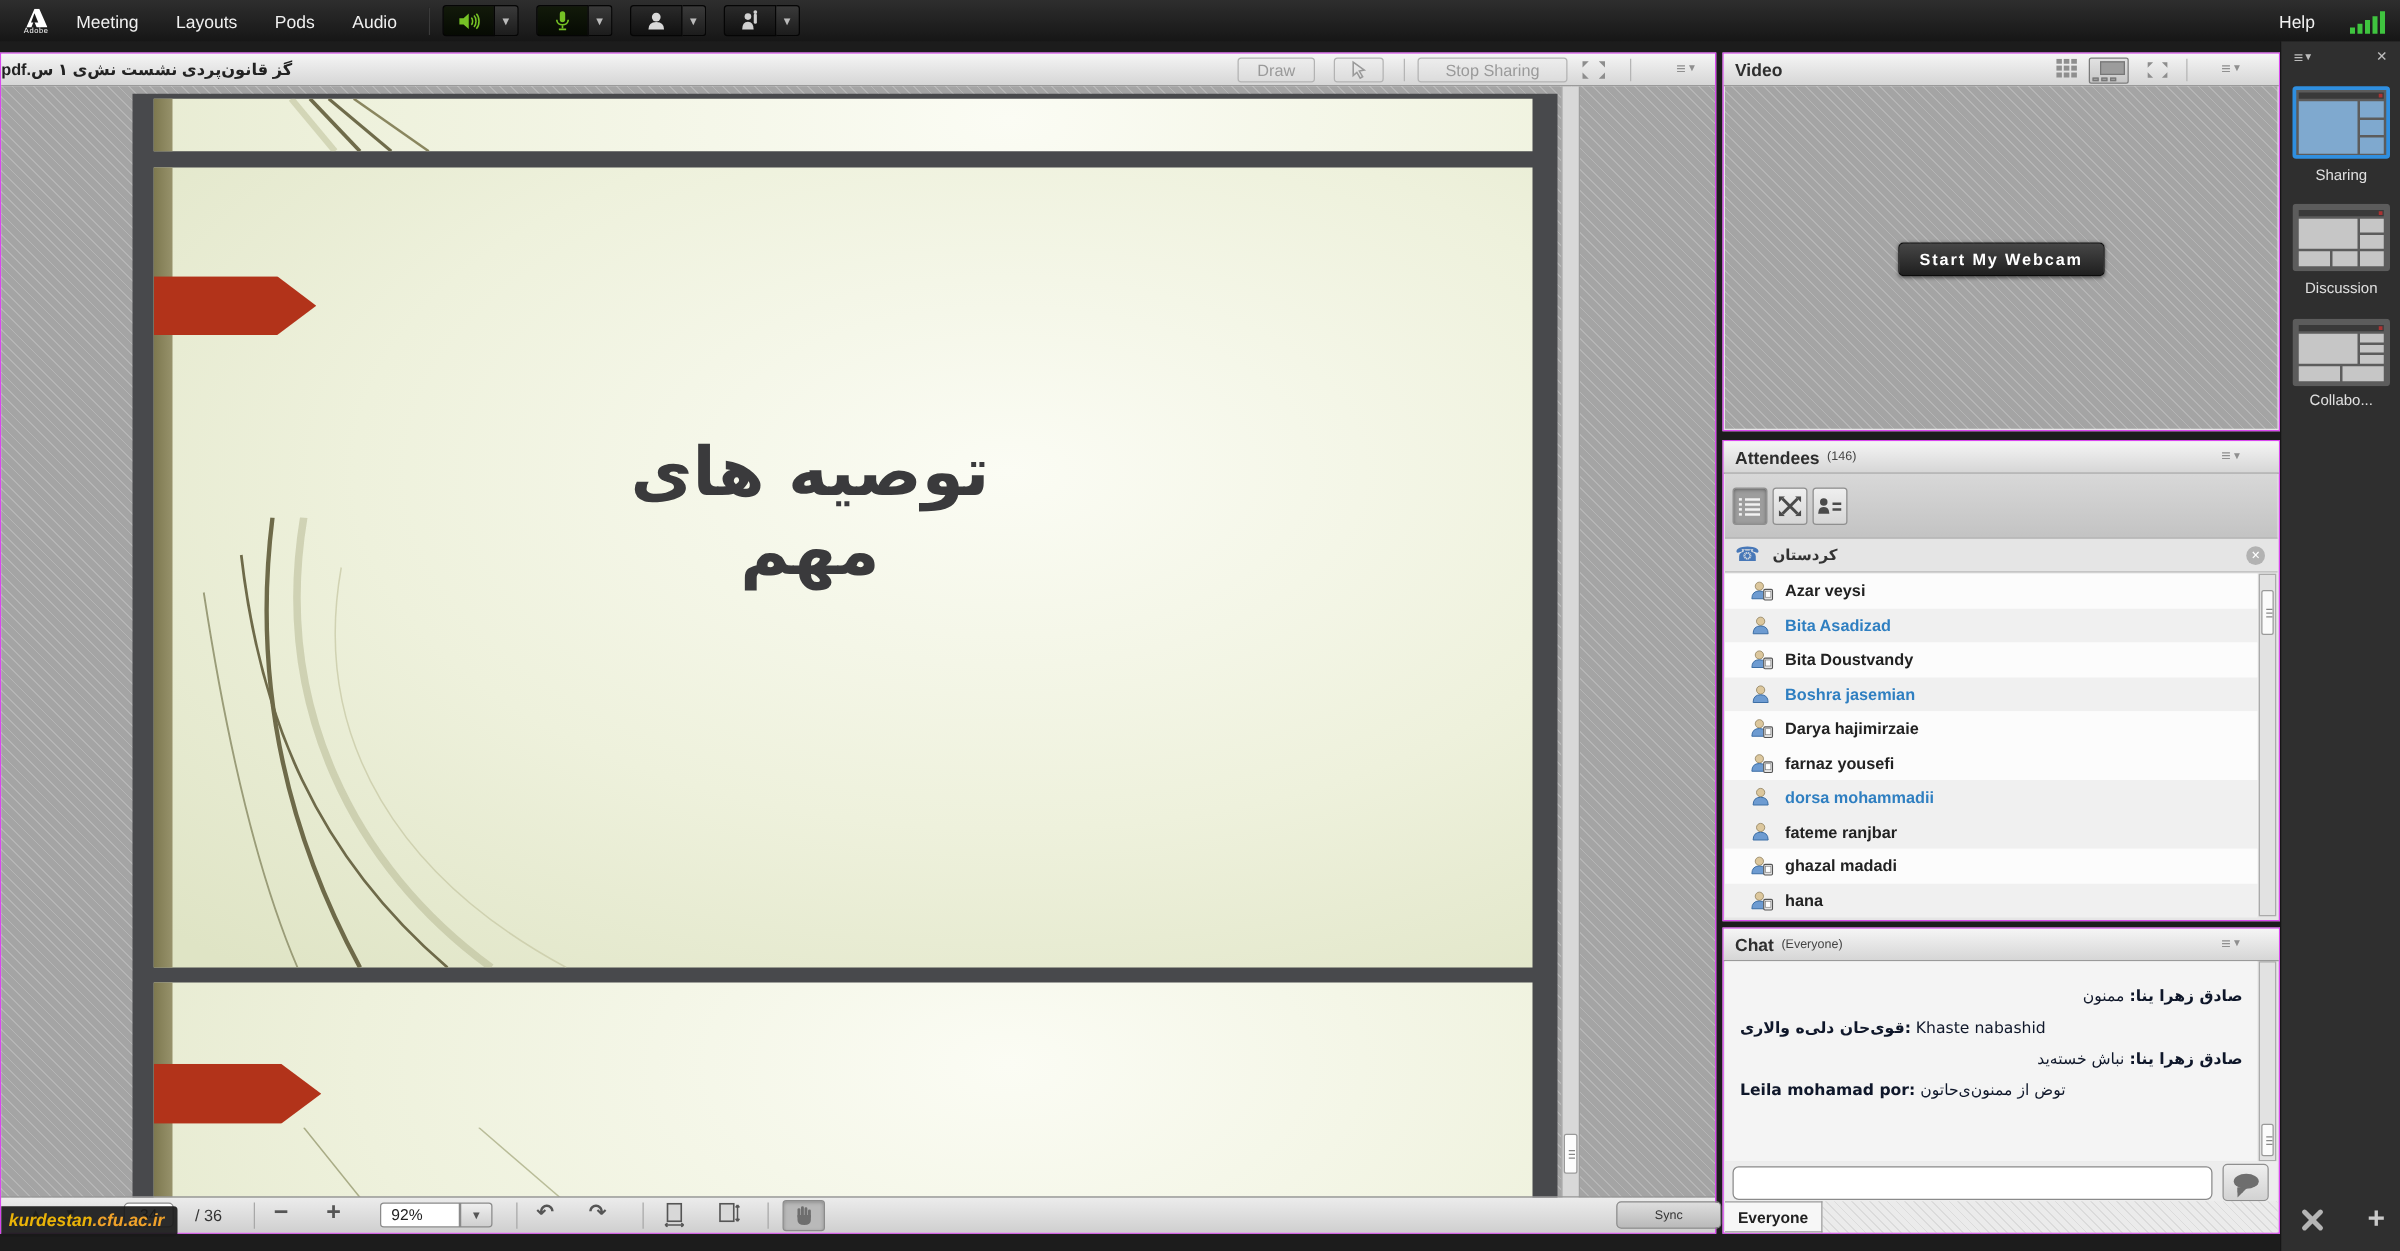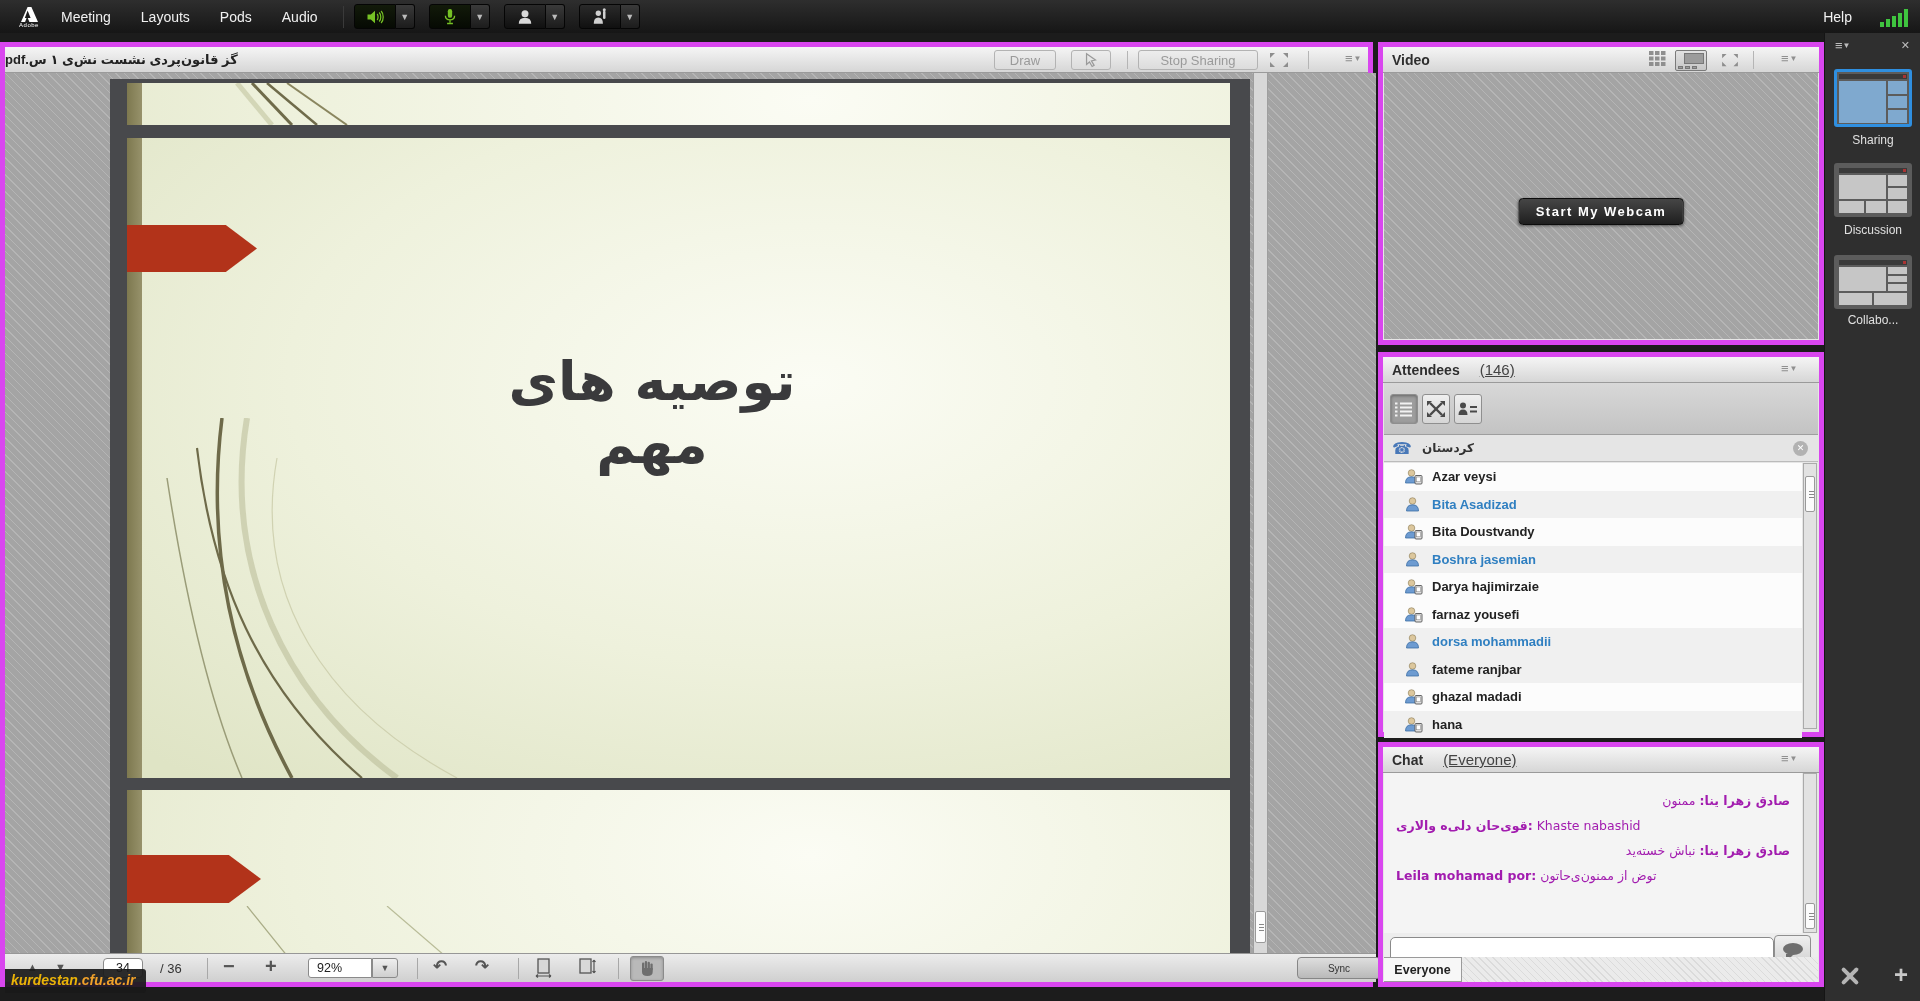--- a/index.html
+++ b/index.html
@@ -24,25 +24,25 @@
   .tbtn.lit { background:linear-gradient(#121a0a,#060a03); }
   .tarrow { width:19px; height:25px; background:linear-gradient(#3a3a3a,#1c1c1c); border:1px solid #050505;
             border-left:none; border-radius:0 3px 3px 0; color:#bbb; font-size:9px;
             display:flex; align-items:center; justify-content:center; }
   .mb-right { position:absolute; right:0; top:0; height:33px; display:flex; align-items:center; }
   .help { font-size:14px; color:#f2f2f2; margin-right:28px; }
   .sigbars { display:flex; align-items:flex-end; gap:2px; margin-right:12px; height:20px; }
   .sigbars i { display:block; width:4px; background:#3fc43f; }
 
   
-  .pod { position:absolute; background:#e6e6e6; border:5px solid #d946ef; }
+  .pod { position:absolute; background:#e6e6e6; border:1px solid #d946ef; }
   .pod-head { position:relative; height:26px; background:linear-gradient(#f5f5f5,#d6d6d6);
               border-bottom:1px solid #9a9a9a; display:flex; align-items:center; }
   .pod-title { font-size:14px; font-weight:bold; color:#2e2e2e; margin-left:9px; }
-  .pod-sub { font-size:15px; color:#444; margin-left:20px;text-decoration:underline; }
+  .pod-sub { font-size:10px; color:#444; margin-left:6px; }
   .pod-menu { position:absolute; font-size:13px; color:#8f8f8f; letter-spacing:1px; top:4px; }
   .pod-menu b { font-size:8px; vertical-align:2px; }
 
   
   .share-pod { left:0; top:42px; width:1373px; height:945px; }
   .share-title { direction:rtl; font-size:13px; font-weight:bold; color:#222; margin-right:10px; }
   .hbtn { position:absolute; top:3px; height:20px; border:1px solid #b3b3b3; border-radius:3px;
           background:linear-gradient(#ededed,#dcdcdc); color:#9a9a9a; font-size:13px;
           display:flex; align-items:center; justify-content:center; }
   .hsep { position:absolute; top:4px; width:1px; height:18px; background:#b5b5b5; }
@@ -129,21 +129,21 @@
   .att-name.blue { color:#2f7fc1; }
   .att-scroll { position:absolute; right:2px; top:106px; bottom:3px; width:14px; background:#e2e2e2;
                 border:1px solid #aaa; }
   .att-thumb { position:absolute; left:1px; top:12px; width:10px; height:36px; background:#fbfbfb;
                border:1px solid #999; border-radius:2px; }
 
   
   .chat-pod { left:1378px; top:742px; width:446px; height:245px; }
   .chat-body { position:absolute; top:26px; left:1px; right:17px; height:160px; background:#f4f4f4;
                padding:20px 12px 0 12px; }
-  .chat-msg { font-size:12.5px; color:#a21caf; margin-bottom:10px; font-family:"DejaVu Sans","Liberation Sans",sans-serif; }
+  .chat-msg { font-size:12.5px; color:#0f172a; margin-bottom:10px; font-family:"DejaVu Sans","Liberation Sans",sans-serif; }
   .chat-scroll { position:absolute; right:2px; top:26px; height:160px; width:14px; background:#e2e2e2;
                  border:1px solid #aaa; }
   .chat-thumb { position:absolute; left:1px; bottom:3px; width:10px; height:26px; background:#fbfbfb;
                 border:1px solid #999; border-radius:2px; }
   .chat-input-row { position:absolute; top:186px; left:1px; right:1px; height:34px; background:#ededed; }
   .chat-input { position:absolute; left:6px; top:4px; width:384px; height:27px; border:1px solid #8a8a8a;
                 border-radius:5px; padding:0 8px; font-size:13px; background:#fff; }
   .send-btn { position:absolute; right:7px; top:2px; width:37px; height:30px; border:1px solid #8f8f8f;
               border-radius:4px; background:linear-gradient(#efefef,#d2d2d2); }
   .bub { position:absolute; left:8px; top:7px; width:20px; height:12px; border-radius:50%;

